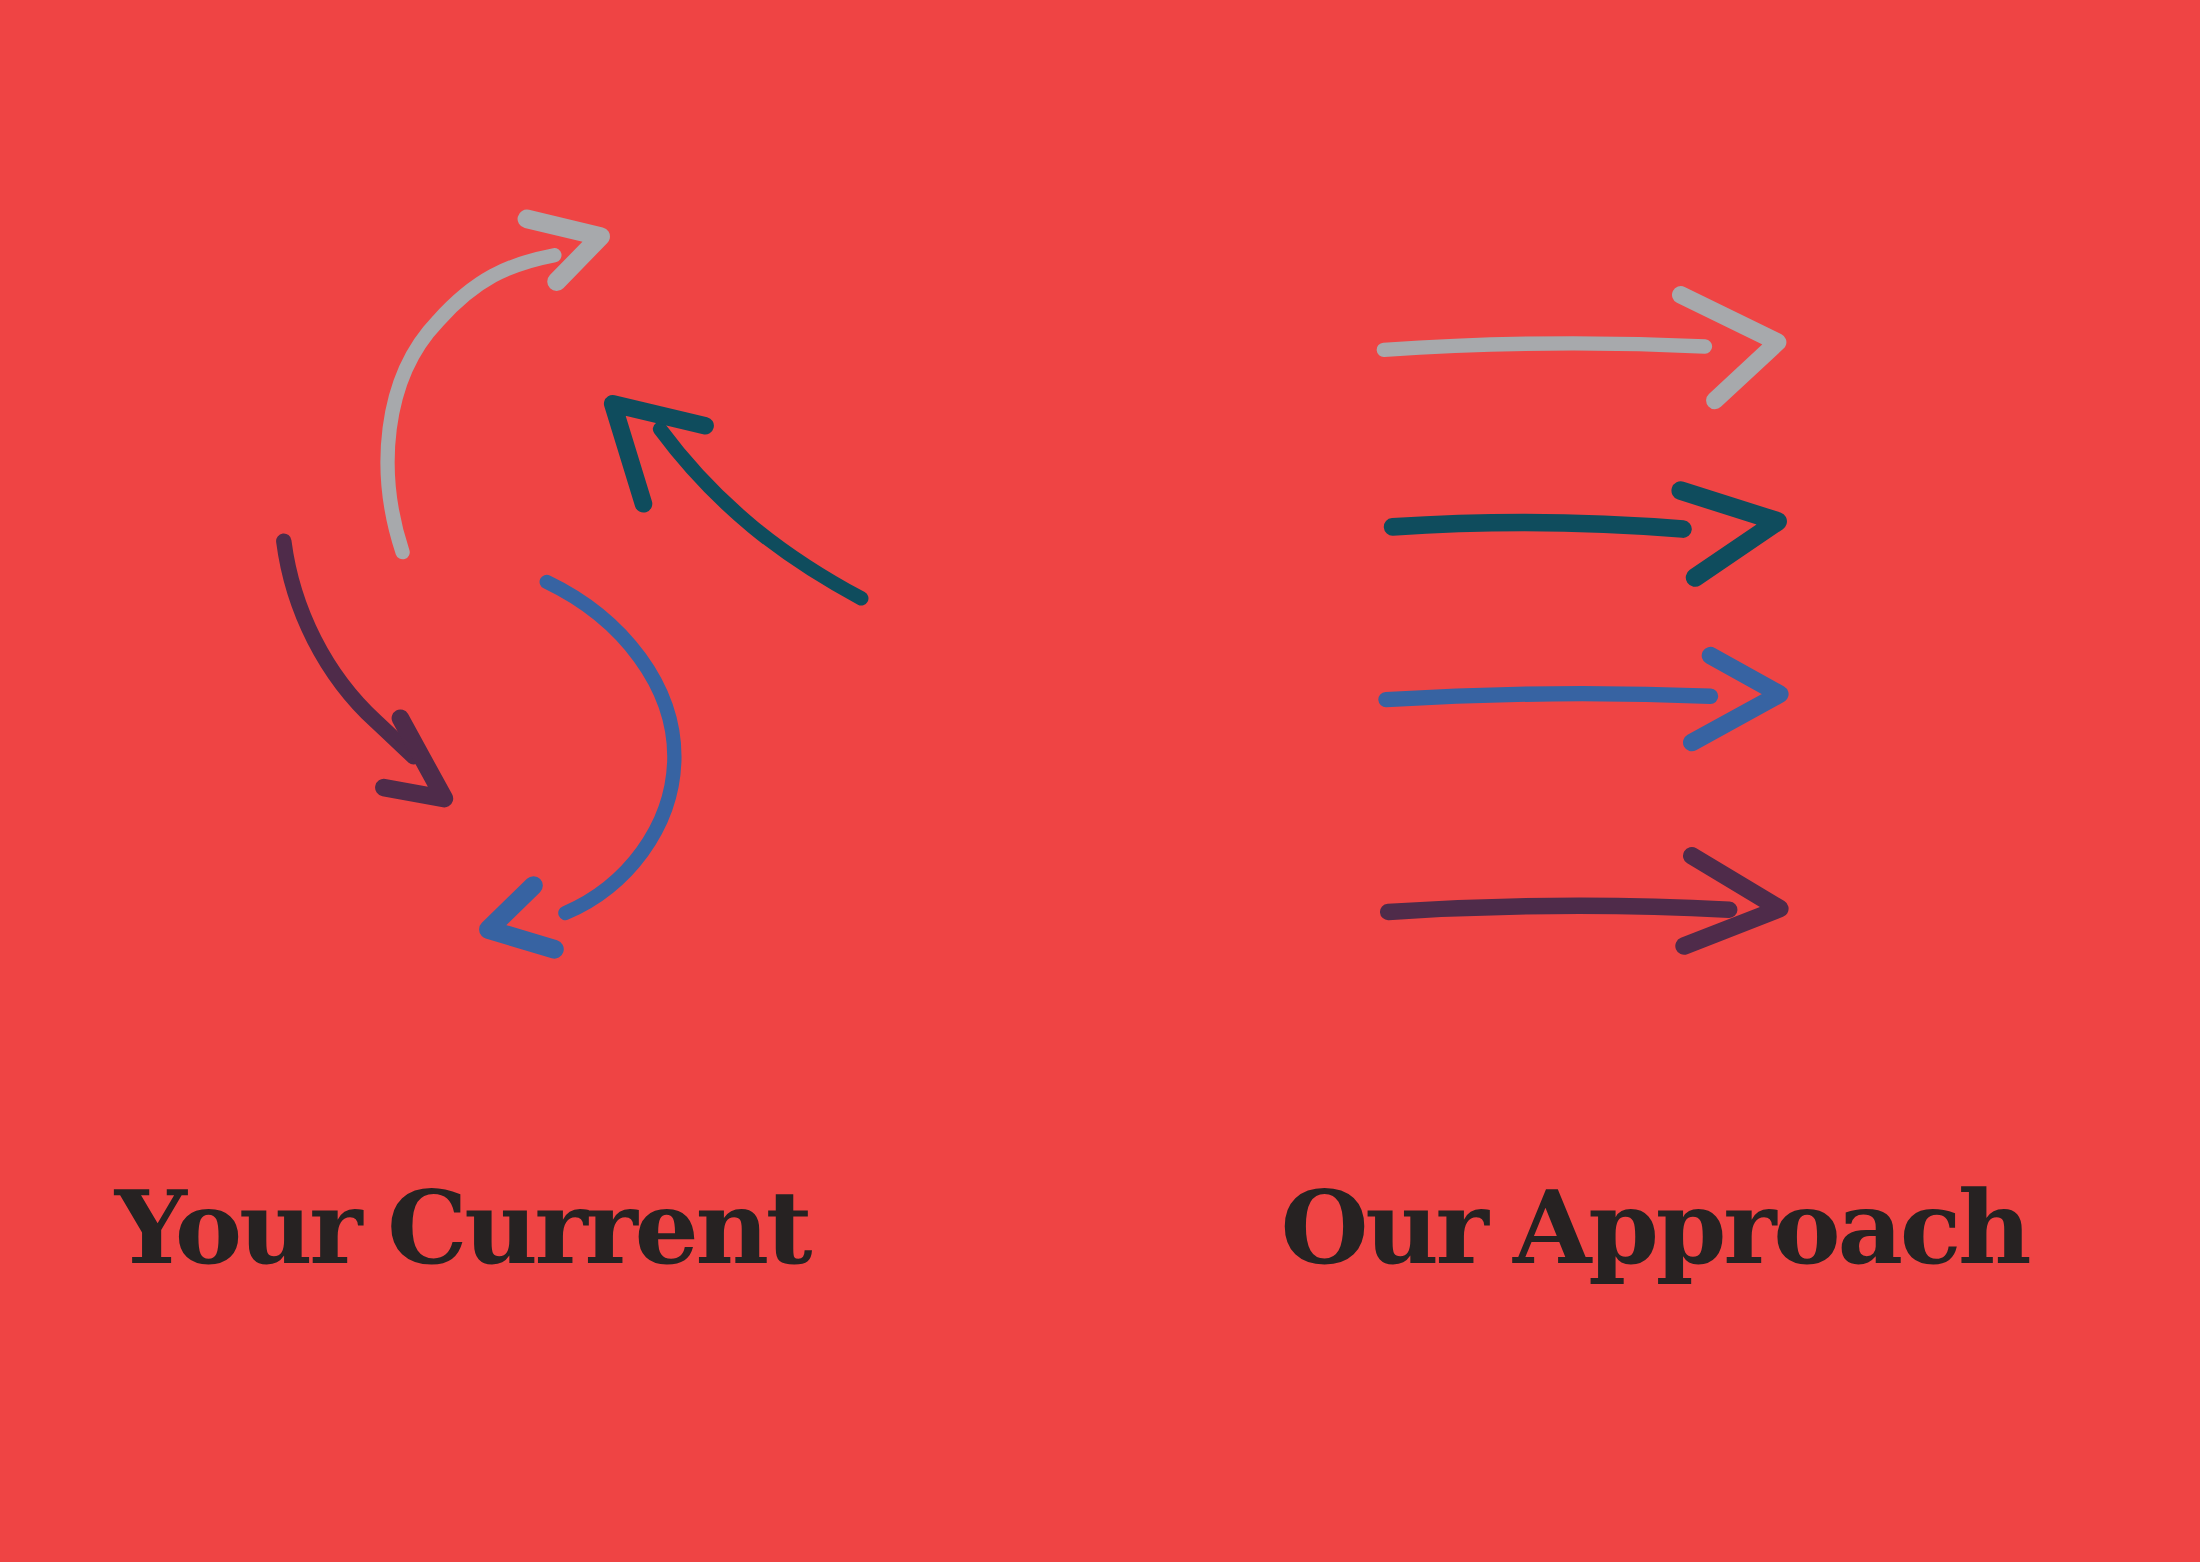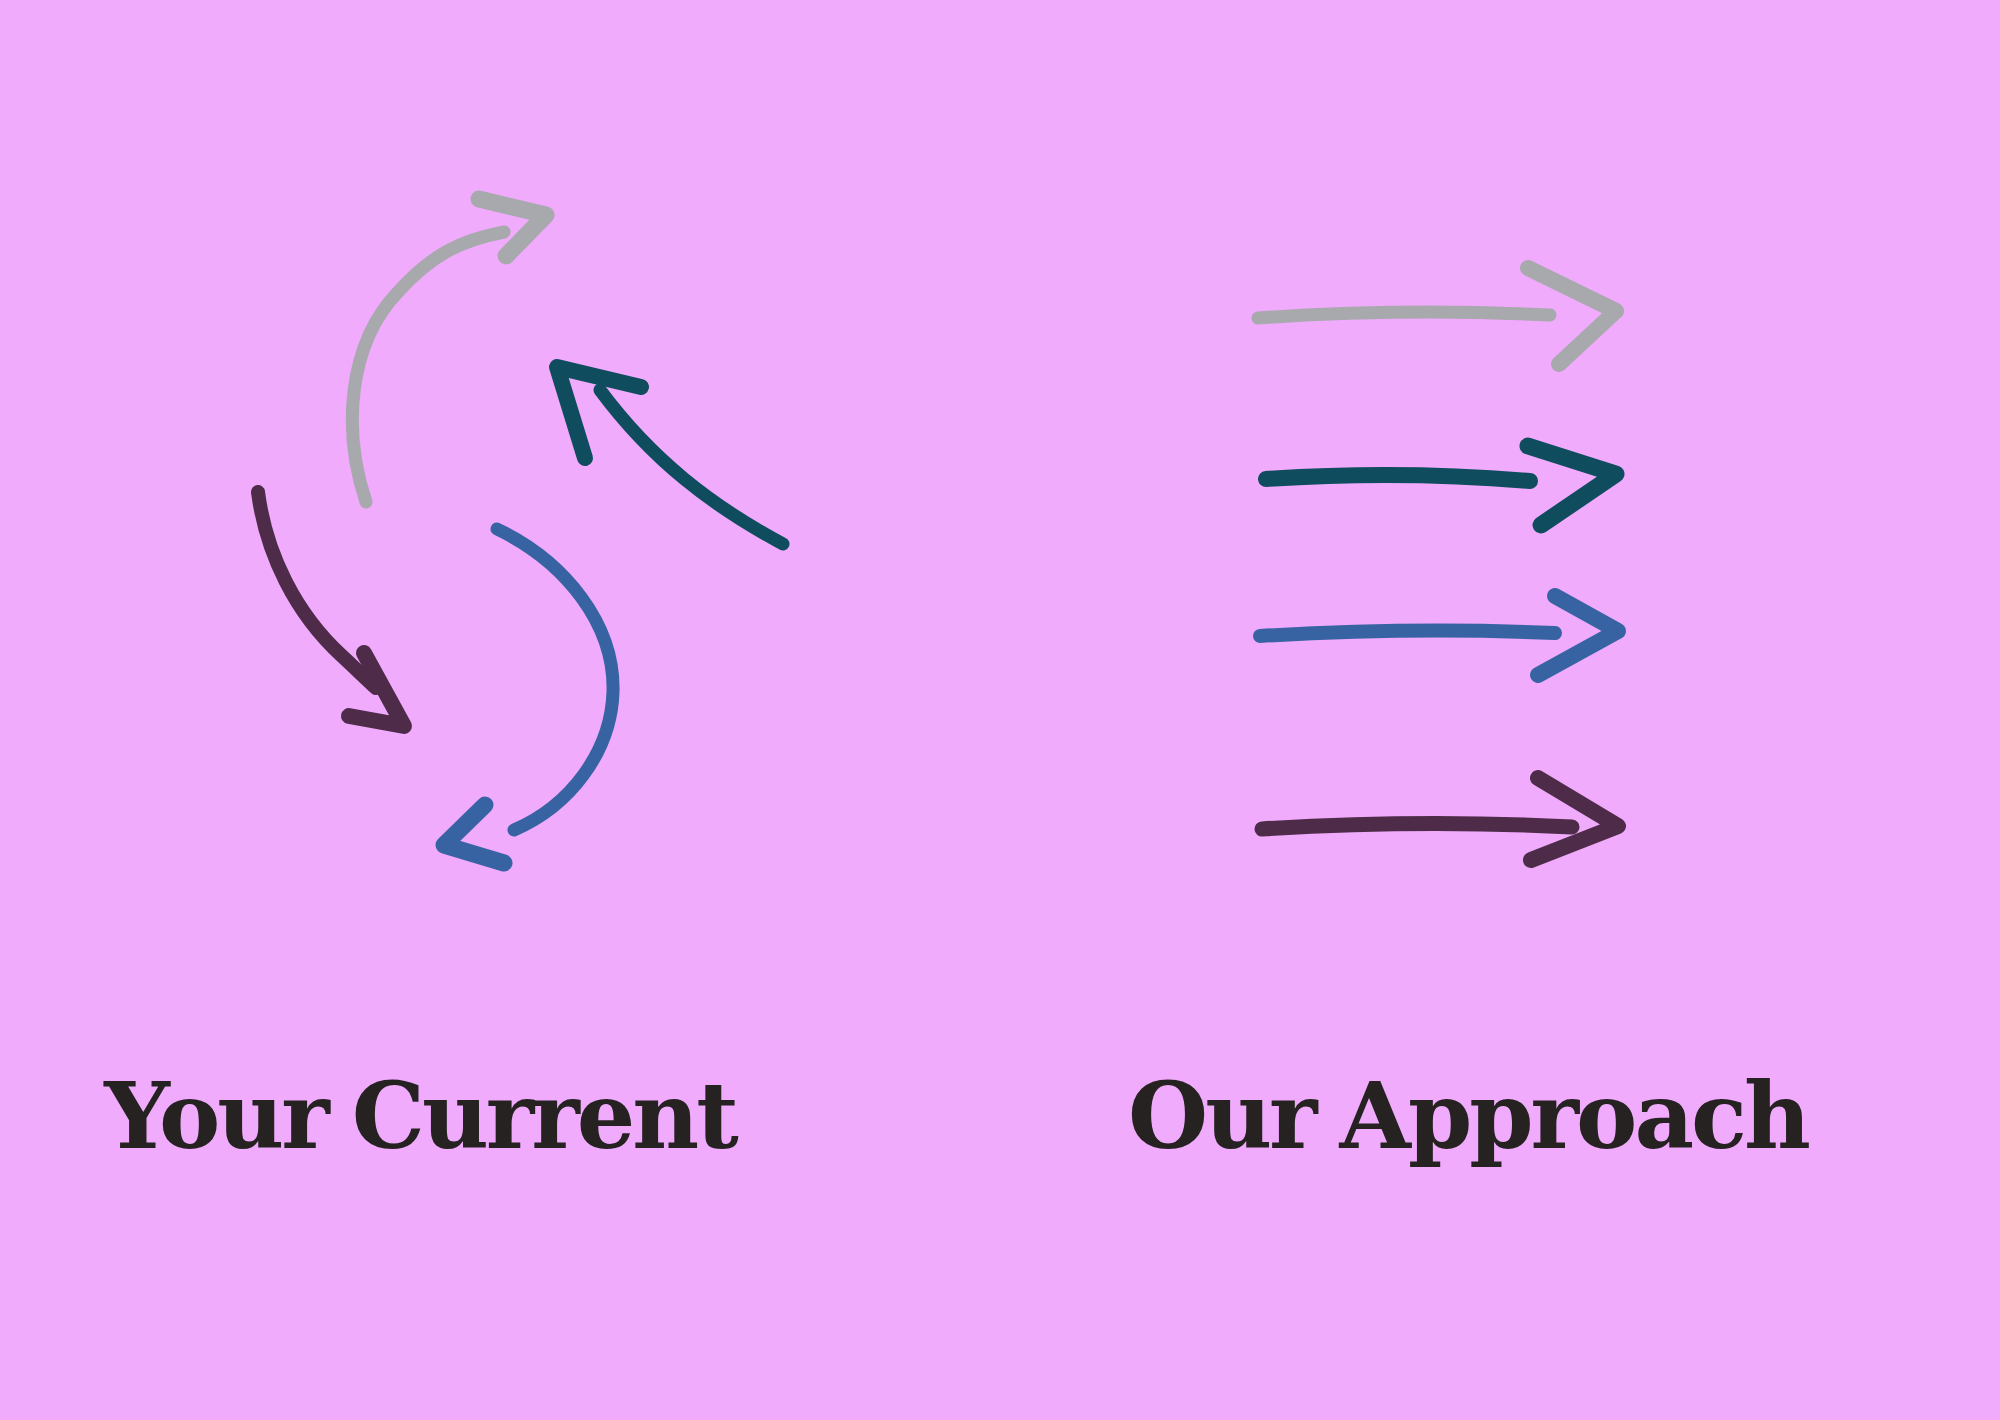--- a/index.html
+++ b/index.html
@@ -29,26 +29,26 @@
   .label {
     position: absolute;
     text-align: center;
     font-weight: bold;
     font-size: 92px;
     line-height: 1.05;
     letter-spacing: -3px;
     word-spacing: -4px;
   }
   .label-left  { left: 20px;   top: 1068px; width: 800px; }
-  .label-right { left: 1068px; top: 1068px; width: 800px; }
+  .label-right { left: 1104px; top: 1068px; width: 800px; }
 </style>
 </head>
 <body>
 
-<div class="stage" style="background-color: #f0abfc;">
+<div class="stage" style="background-color: #ef4444;">
 
   <svg class="arrows-svg" viewBox="0 0 2000 1420" xmlns="http://www.w3.org/2000/svg">
 
     <g>
 
       <g>
         <path class="shaft" stroke-width="13" d="M 366 502 C 342 430, 348 344, 398 292 C 432 254, 462 240, 504 232" stroke="#A7A9AC"></path>
         <path class="head" stroke-width="17" d="M 479 199 L 546 215 L 506 256" stroke="#A7A9AC"></path>
       </g>
 

